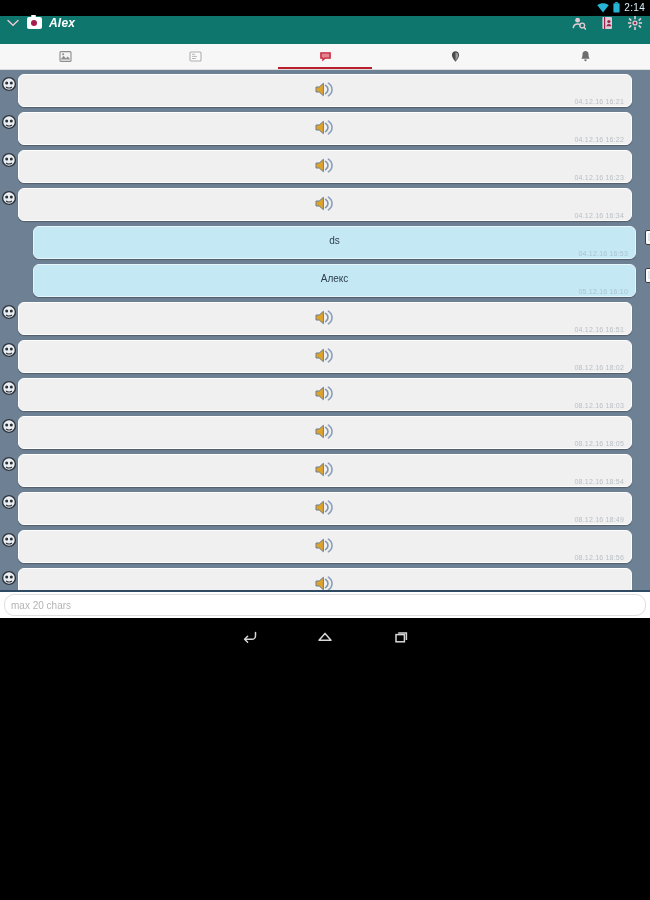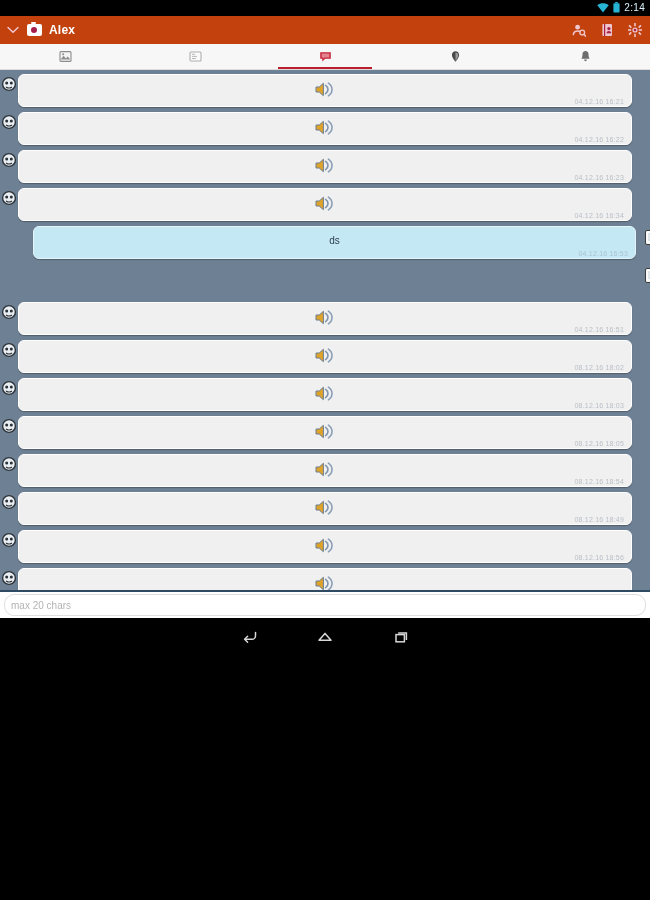--- a/index.html
+++ b/index.html
@@ -14,22 +14,22 @@
   
   .statusbar{
     height:16px; background:#000; display:flex; align-items:center;
     justify-content:flex-end; padding-right:5px; gap:4px;
   }
   .sb-ico{ display:block; }
   .sb-time{ color:#d8f2fb; font-size:10px; letter-spacing:.3px; line-height:1; }
 
   
   .actionbar{
-    height:28px; background:#c2410c; display:flex; align-items:center;
-    padding:0 8px 0 6px; position:relative;
+    height:28px; background:#0f766e; display:flex; align-items:flex-start;
+    padding:0 8px 0 6px; position:relative;font-style:italic;
   }
   .ab-left{ display:flex; align-items:center; gap:7px; flex:1; min-width:0; }
   .chev{ width:14px; height:14px; display:flex; align-items:center; justify-content:center; }
   .cam{
     width:15px; height:12px; background:#fff; border-radius:2px; position:relative;
   }
   .cam:before{
     content:""; position:absolute; left:4.2px; top:3.1px; width:6px; height:6px;
     border-radius:50%; background:#a71e4c;
   }
@@ -302,20 +302,24 @@
           </div>
         </div>
         <div class="row sent">
           <div class="bubble">
             <div class="btext">ds</div>
             <div class="stamp">04.12.16 16:53</div>
           </div>
           <span class="phone"></span>
         </div>
         <div class="row sent">
+          <div class="bubble">
+            <div class="btext">Алекс</div>
+            <div class="stamp">05.12.16 16:10</div>
+          </div>
           <span class="phone"></span>
         </div>
         <div class="row recv">
           <span class="avatar"><svg width="16" height="16" viewBox="0 0 16 16">
               <circle cx="8" cy="8" r="6.4" fill="#e9eef2" stroke="#2b3138" stroke-width="1.4"></circle>
               <circle cx="5.7" cy="7" r="1.5" fill="#2b3138"></circle>
               <circle cx="10.3" cy="7" r="1.5" fill="#2b3138"></circle>
               <path d="M5.4 11.2c1.6 1 3.6 1 5.2 0" stroke="#2b3138" stroke-width="1.2" fill="none" stroke-linecap="round"></path>
             </svg></span>
           <div class="bubble">

